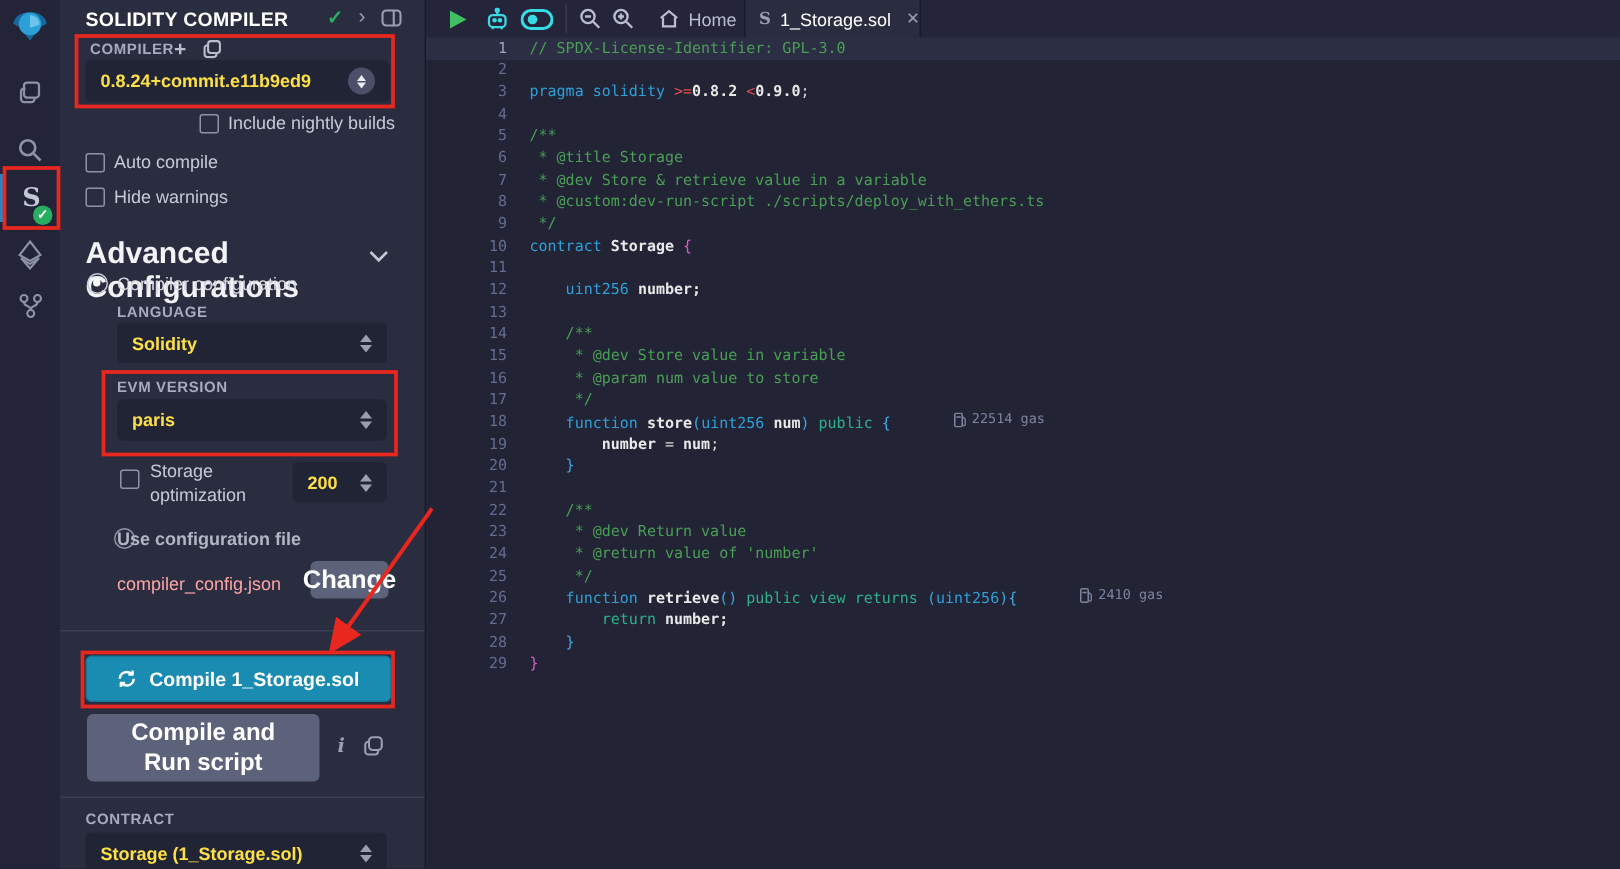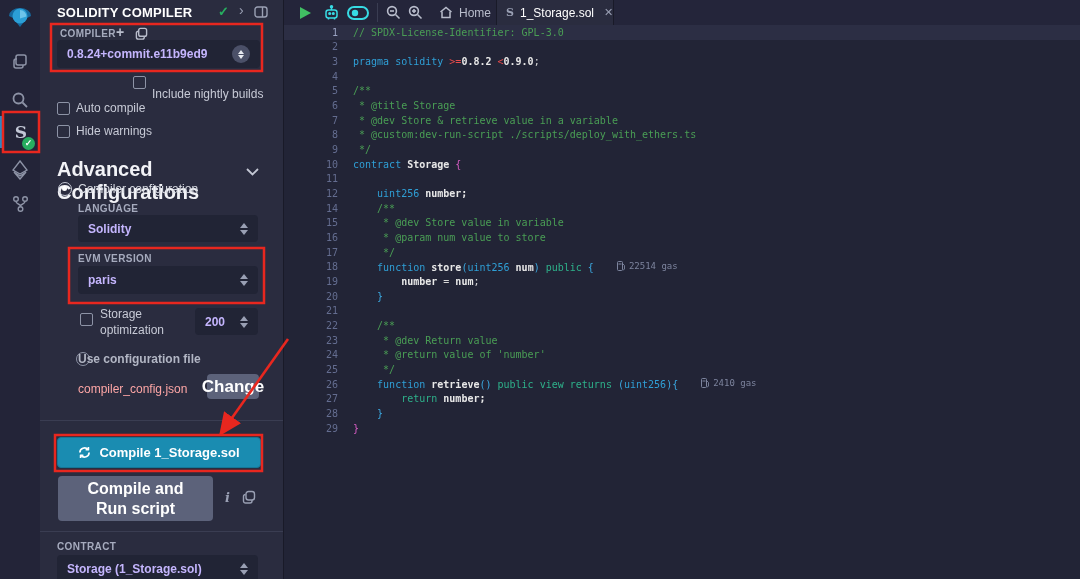--- a/index.html
+++ b/index.html
@@ -18,21 +18,21 @@
     border-radius:50%; background:#27ae60; color:#fff; font-size:9px; line-height:13px;
     text-align:center; font-weight:bold; }
 
   
   #sidepanel { left:40px; top:0; width:243px; height:579px; background:#2a2c3f; z-index:2; }
   .panel-title { left:17px; top:5px; color:#ffffff; font-weight:bold; font-size:13px; letter-spacing:.2px; }
   .hdr-ic { top:4px; font-size:13px; color:#9aa0b4; }
   .check-green { color:#27ae60; font-weight:bold; }
   .seclabel { font-size:10px; font-weight:bold; color:#a6abbe; letter-spacing:.4px; }
   .lbl { font-size:12px; color:#c7cad6; }
-  .sel { background:#212435; border-radius:4px; color:#c4b5fd; font-weight:bold; font-size:12px;
+  .sel { background:#212435; border-radius:4px; color:#fde047; font-weight:bold; font-size:12px;
     display:flex; align-items:center; padding:0 10px; cursor:pointer; }
   .sel .txt { flex:1; white-space:nowrap; overflow:hidden; }
   .cb { width:13px; height:13px; border:1.5px solid #8d93a6; border-radius:2px; background:transparent; display:inline-block; cursor:pointer; }
   .radio { width:14px; height:14px; border:1.5px solid #8d93a6; border-radius:50%; display:inline-block; position:relative; cursor:pointer; }
   .radio.sel-on { border-color:#c6cad6; }
   .radio.sel-on::after { content:""; position:absolute; left:3px; top:3px; width:5px; height:5px; border-radius:50%; background:#fff; }
   .updn { display:inline-flex; flex-direction:column; gap:2px; align-items:center; }
   .tri-up { width:0; height:0; border-left:4px solid transparent; border-right:4px solid transparent; border-bottom:5px solid #9aa0b4; }
   .tri-dn { width:0; height:0; border-left:4px solid transparent; border-right:4px solid transparent; border-top:5px solid #9aa0b4; }
   .circstep { width:18px; height:18px; border-radius:50%; background:#4b5068; display:flex;
@@ -67,21 +67,21 @@
   .cl.cur .ln { color:#9aa2c2; }
   .ct { padding-left:15px; }
   .tk-c { color:#4a9e55; }
   .tk-k { color:#2f9fd6; }
   .tk-r { color:#e84b4b; }
   .tk-g { color:#2eb08a; }
   .tk-m { color:#d65cc3; }
   .tk-b { color:#3ba8e0; }
   .tk-i { color:#e8e8e8; font-weight:bold; }
   .tk-p { color:#d6d6d6; }
-  .gas { display:inline-flex; align-items:flex-start; gap:4px; margin-left:23px; color:#7d849e; font-size:9px; }
+  .gas { display:inline-flex; align-items:flex-start; gap:4px; margin-left:42px; color:#7d849e; font-size:9px; }
 
   
   #annot { left:0; top:0; width:1080px; height:579px; z-index:9; pointer-events:none; }
 </style>
 </head>
 <body>
 
 <div id="stage">
 
   <div id="iconbar" class="abs">
@@ -146,21 +146,21 @@
 
     <div class="abs sel" style="left:17px;top:40px;width:203px;height:28px;">
       <span class="txt">0.8.24+commit.e11b9ed9</span>
       <span class="circstep">
           <span class="tri-up"></span>
           <span class="tri-dn"></span>
         </span>
     </div>
 
     <span class="abs cb" style="left:93px;top:76px;"></span>
-    <span class="abs lbl" style="left:112px;top:75px;margin-top:12px;">Include nightly builds</span>
+    <span class="abs lbl" style="left:112px;top:75px;">Include nightly builds</span>
 
     <span class="abs cb" style="left:17px;top:102px;"></span>
     <span class="abs lbl" style="left:36px;top:101px;">Auto compile</span>
 
     <span class="abs cb" style="left:17px;top:125px;"></span>
     <span class="abs lbl" style="left:36px;top:124px;">Hide warnings</span>
 
     <div class="abs" style="left:17px;top:158px;font-size:20px;color:#f2f3f7;font-weight:bold;">Advanced Configurations</div>
     <div class="abs" style="left:206px;top:162px;">
       <svg width="13" height="8" viewBox="0 0 13 8" fill="none" stroke="#c3c7d4" stroke-width="1.8">
@@ -299,20 +299,21 @@
         <div class="cl"><span class="ln">3</span><span class="ct"><span class="tk-k">pragma solidity </span><span class="tk-r">&gt;=</span><span class="tk-i">0.8.2 </span><span class="tk-r">&lt;</span><span class="tk-i">0.9.0</span><span class="tk-p">;</span></span></div>
         <div class="cl"><span class="ln">4</span><span class="ct"></span></div>
         <div class="cl"><span class="ln">5</span><span class="ct"><span class="tk-c">/**</span></span></div>
         <div class="cl"><span class="ln">6</span><span class="ct"><span class="tk-c"> * @title Storage</span></span></div>
         <div class="cl"><span class="ln">7</span><span class="ct"><span class="tk-c"> * @dev Store &amp; retrieve value in a variable</span></span></div>
         <div class="cl"><span class="ln">8</span><span class="ct"><span class="tk-c"> * @custom:dev-run-script ./scripts/deploy_with_ethers.ts</span></span></div>
         <div class="cl"><span class="ln">9</span><span class="ct"><span class="tk-c"> */</span></span></div>
         <div class="cl"><span class="ln">10</span><span class="ct"><span class="tk-k">contract </span><span class="tk-i">Storage </span><span class="tk-m">{</span></span></div>
         <div class="cl"><span class="ln">11</span><span class="ct"></span></div>
         <div class="cl"><span class="ln">12</span><span class="ct"><span class="tk-k">    uint256 </span><span class="tk-i">number;</span></span></div>
+        <div class="cl"><span class="ln">13</span><span class="ct"></span></div>
         <div class="cl"><span class="ln">14</span><span class="ct"><span class="tk-c">    /**</span></span></div>
         <div class="cl"><span class="ln">15</span><span class="ct"><span class="tk-c">     * @dev Store value in variable</span></span></div>
         <div class="cl"><span class="ln">16</span><span class="ct"><span class="tk-c">     * @param num value to store</span></span></div>
         <div class="cl"><span class="ln">17</span><span class="ct"><span class="tk-c">     */</span></span></div>
         <div class="cl"><span class="ln">18</span><span class="ct"><span class="tk-k">    function </span><span class="tk-i">store</span><span class="tk-b">(</span><span class="tk-k">uint256 </span><span class="tk-i">num</span><span class="tk-b">) </span><span class="tk-g">public </span><span class="tk-b">{</span><span class="gas"><svg width="8" height="10" viewBox="0 0 8 10">
                 <rect x="0.5" y="0.5" width="5" height="9" rx="1" fill="none" stroke="#7d849e"></rect>
                 <line x1="1.5" y1="3" x2="4.5" y2="3" stroke="#7d849e"></line>
                 <path d="M6 3 L7.5 4.5 V8 A1 1 0 0 1 5.8 8.4" fill="none" stroke="#7d849e" stroke-width="0.9"></path>
               </svg><span>22514 gas</span></span></span></div>
         <div class="cl"><span class="ln">19</span><span class="ct"><span class="tk-p">        </span><span class="tk-i">number</span><span class="tk-p"> = </span><span class="tk-i">num</span><span class="tk-p">;</span></span></div>

